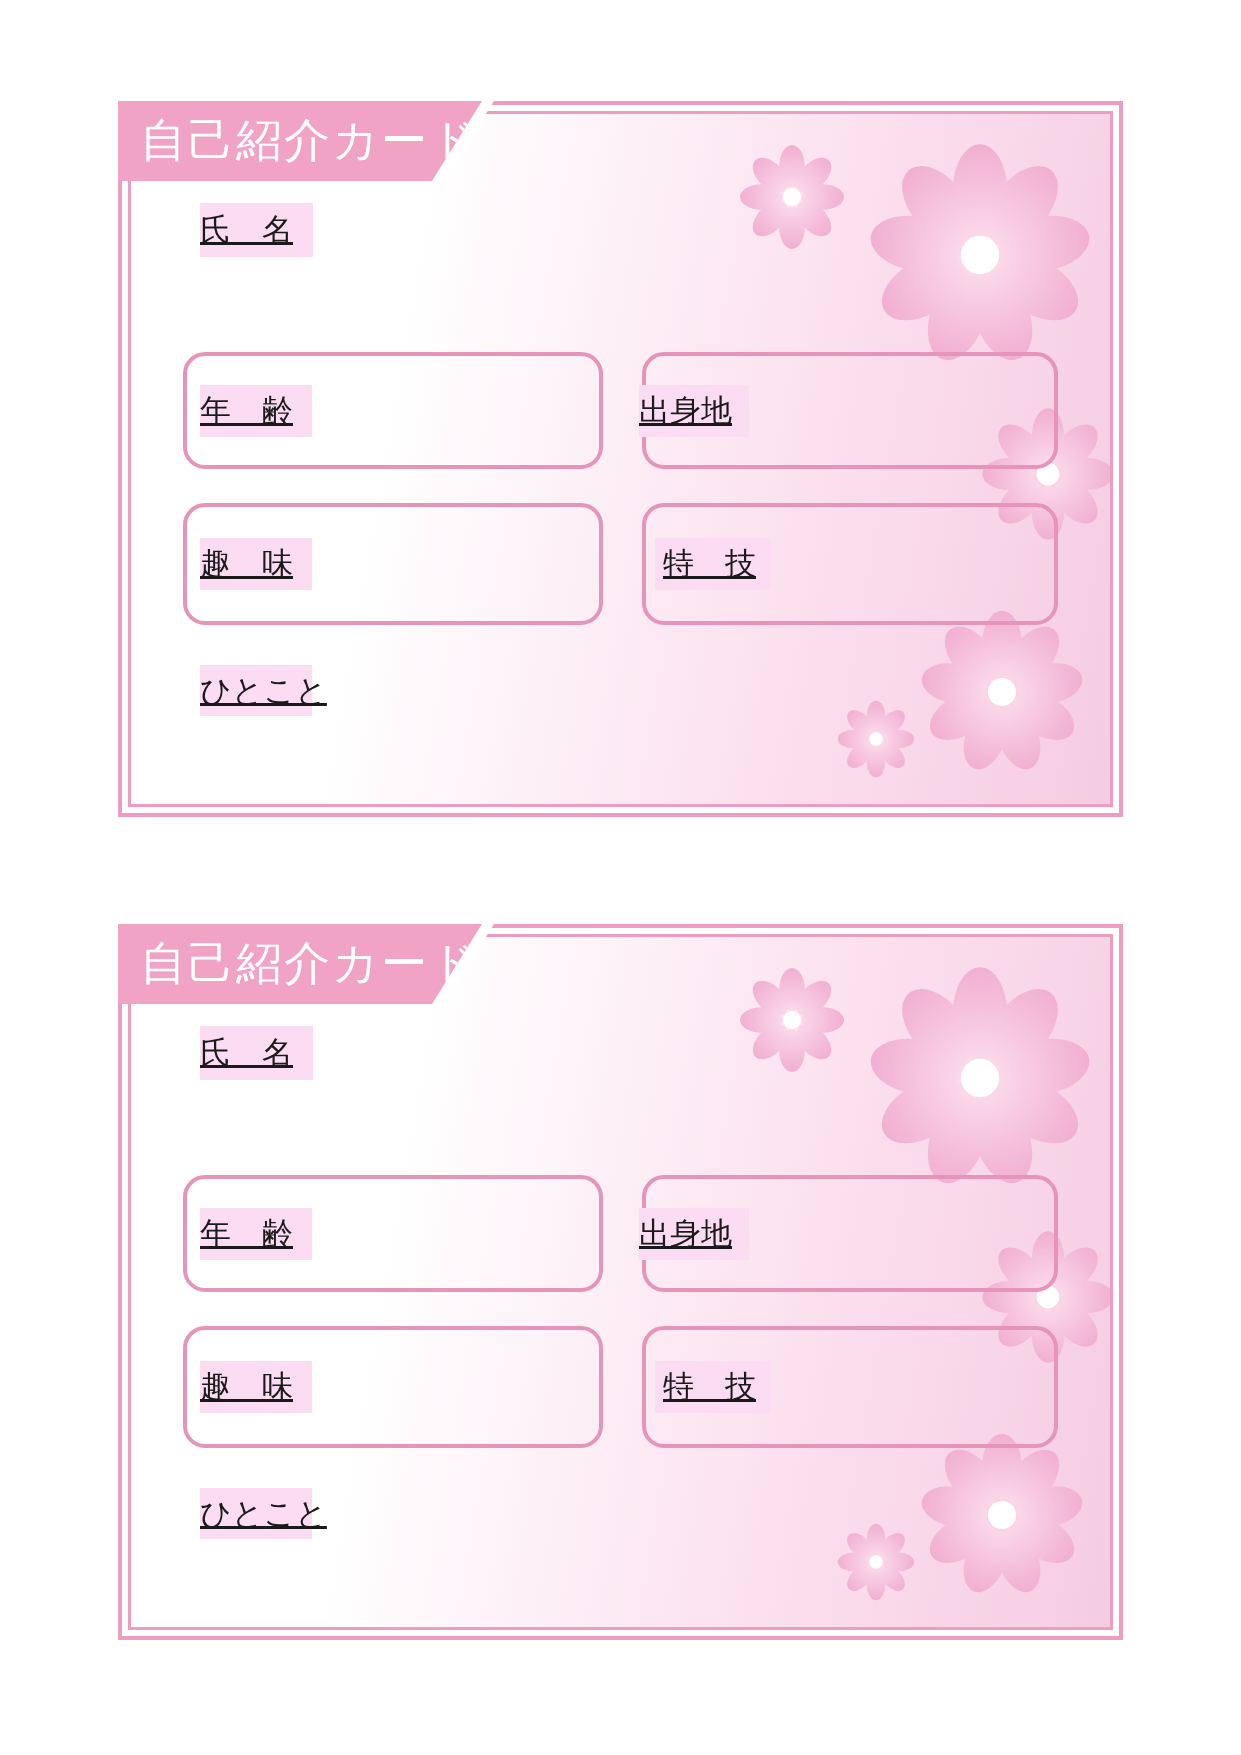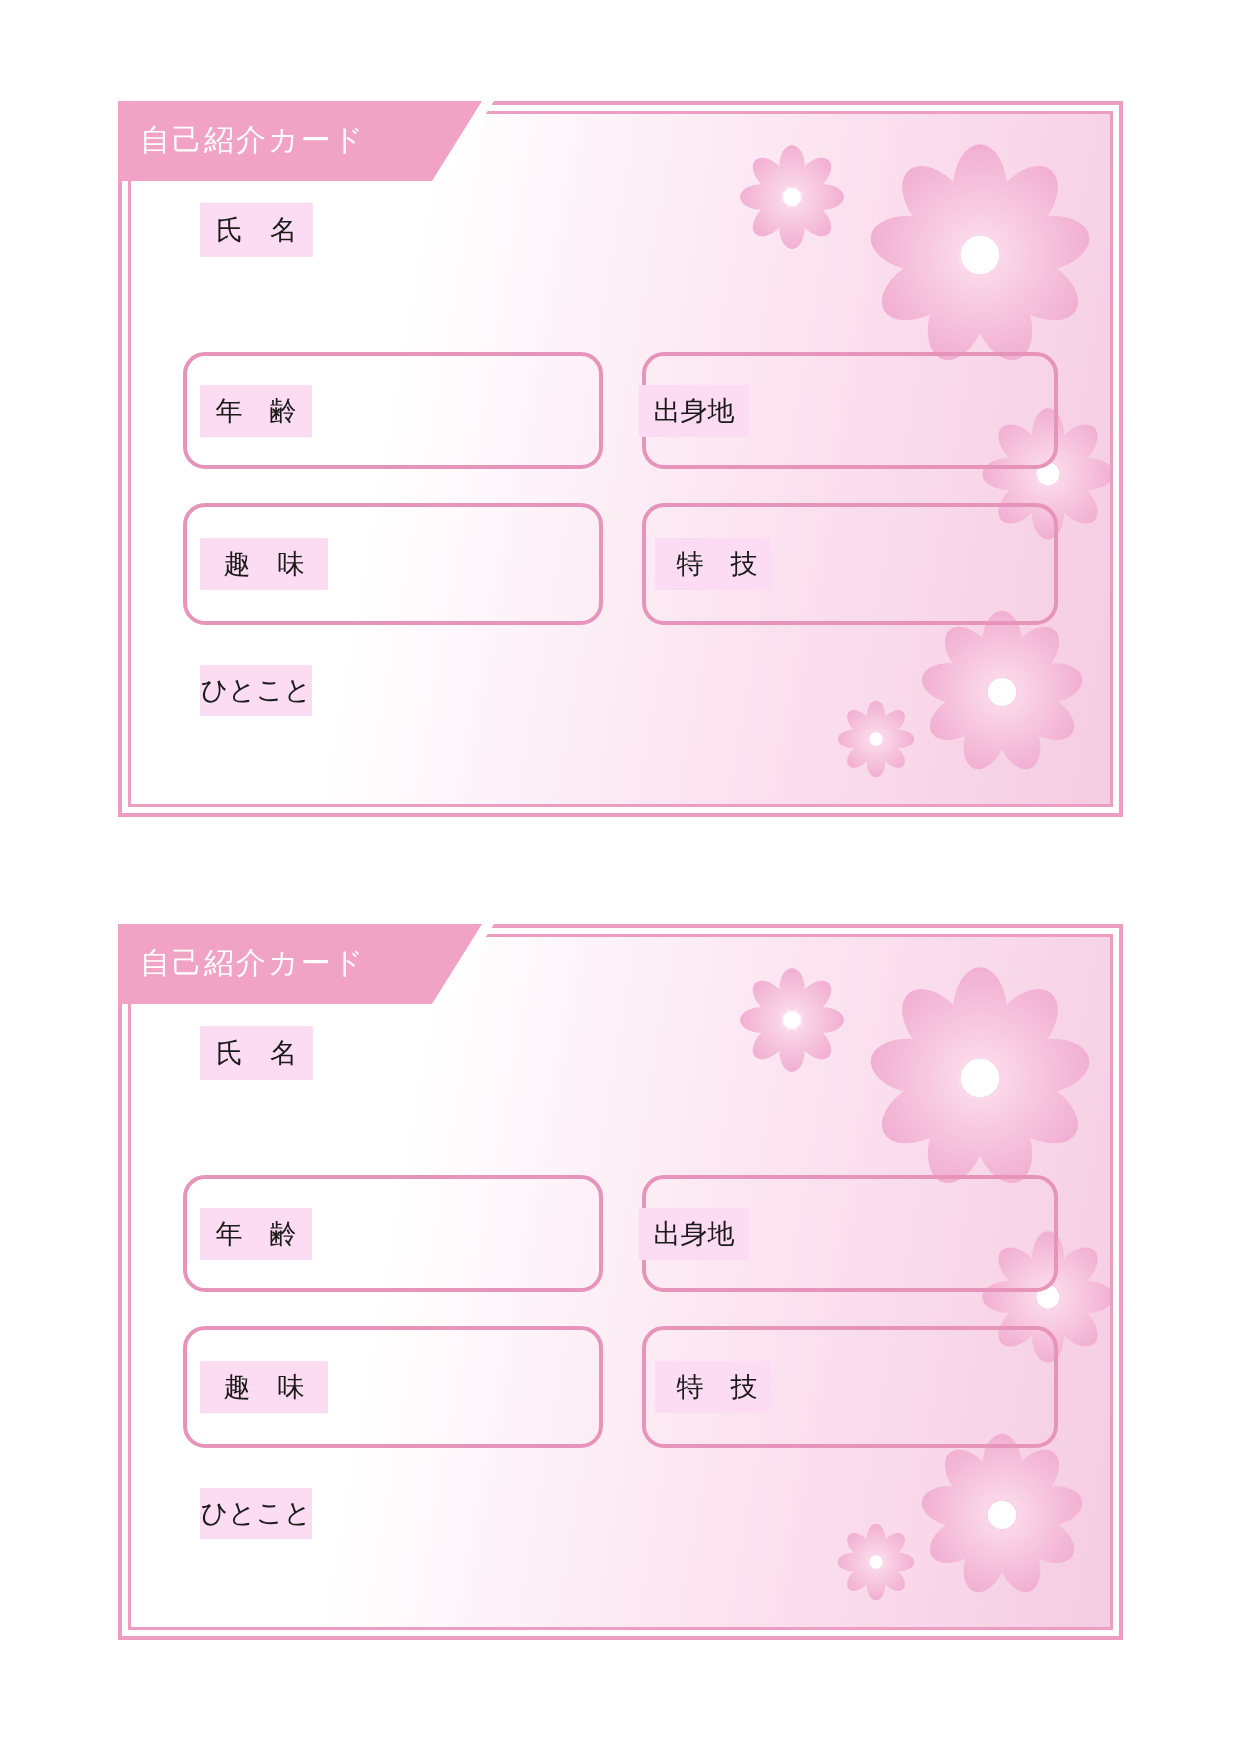--- a/index.html
+++ b/index.html
@@ -62,48 +62,49 @@
     left:-4px;
     width:364px;
     height:80px;
     background:var(--banner);
     clip-path:polygon(0 0,100% 0,calc(100% - 50px) 100%,0 100%);
   }
   .banner .title{
     display:block;
     padding-left:22px;
     line-height:78px;
-    font-size:30px;
+    font-size:46px;
     letter-spacing:2px;
     color:var(--title-text);
     white-space:nowrap;
   }
   .field-box{
     position:absolute;
     border:4px solid var(--box-border);
     border-radius:22px;
     box-sizing:border-box;
     background:transparent;
   }
   .box-age,.box-hobby{left:52px;width:420px;}
   .box-birthplace,.box-skill{left:511px;width:416px;}
   .box-age,.box-birthplace{top:238px;height:117px;}
   .box-hobby,.box-skill{top:389px;height:122px;}
   .field-label{
     position:absolute;
     background:var(--label-bg);
     color:var(--label-text);
-    font-size:27px;
-    text-align:center;
+    font-size:31px;
+    text-align:left;
     white-space:nowrap;
+    text-decoration:underline;
   }
   .lbl-name{left:69px;top:89px;width:113px;height:54px;line-height:54px;}
   .lbl-age{left:69px;top:271px;width:112px;height:52px;line-height:52px;}
   .lbl-birthplace{left:508px;top:271px;width:110px;height:52px;line-height:52px;}
-  .lbl-hobby{left:69px;top:424px;width:128px;height:52px;line-height:52px;}
+  .lbl-hobby{left:69px;top:424px;width:112px;height:52px;line-height:52px;}
   .lbl-skill{left:524px;top:424px;width:108px;height:52px;line-height:52px;padding-left:8px;}
   .lbl-comment{left:69px;top:543px;width:112px;height:51px;line-height:51px;margin-top:8px;}
 </style>
 </head>
 <body>
 
 <svg width="0" height="0" style="position:absolute" aria-hidden="true">
   <defs>
     <radialGradient id="petalgrad" gradientUnits="userSpaceOnUse" cx="0" cy="0" r="100">
       <stop offset="0.15" stop-color="#fbd9ea"></stop>

